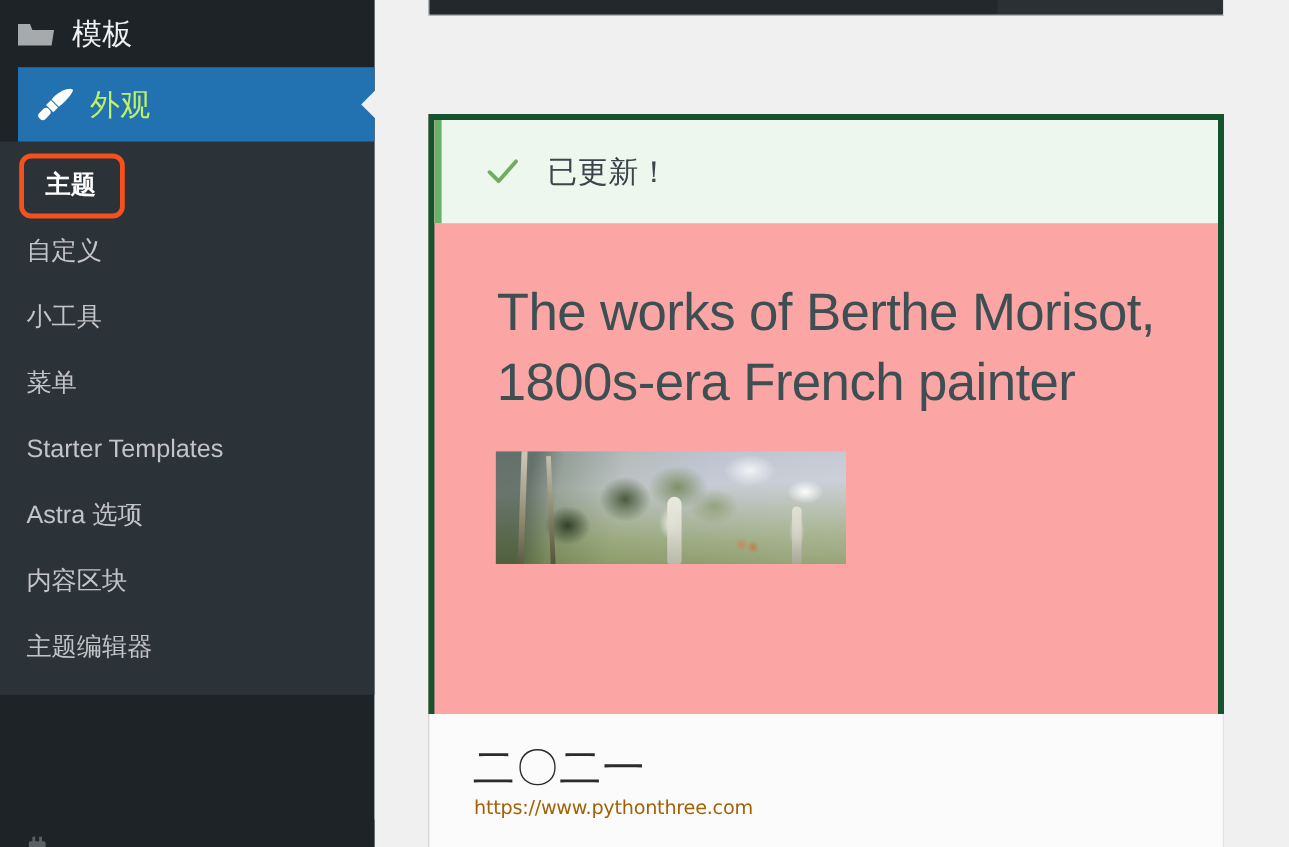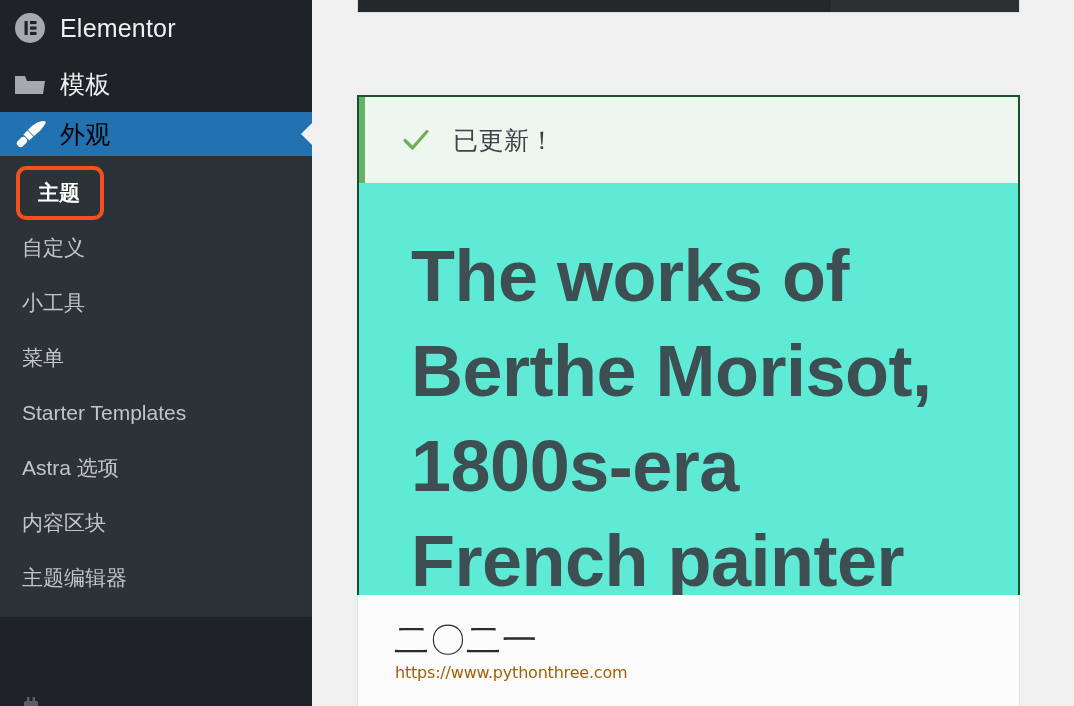--- a/index.html
+++ b/index.html
@@ -40,22 +40,23 @@
     white-space: nowrap;
   }
   .menu-item .m-icon {
     width: 42px; min-width: 42px;
     display: flex; align-items: center; justify-content: flex-start;
   }
   .menu-item .m-label { padding-left: 4px; }
 
   .menu-item.current {
     background: #2271b1;
-    color: #000000;
-    height: 44px;
+    color: #bef264;
+    height: 62px;
+    margin-left: 15px;
   }
   .menu-item.current .pointer {
     position: absolute;
     right: -1px; top: 50%;
     transform: translateY(-50%);
     width: 0; height: 0;
     border-top: 12px solid transparent;
     border-bottom: 12px solid transparent;
     border-right: 12px solid #f0f0f1;
   }
@@ -117,22 +118,22 @@
     position: absolute; left: 473px; top: 0;
     right: 0; height: 100%;
     background: #2b3034;
   }
 
   
   #panel {
     position: absolute;
     left: 357px; top: 95px;
     width: 663px; height: 611px;
-    background: #5eead4;
-    border: 2px solid #14532d;
+    background: #fca5a5;
+    border: 5px solid #14532d;
     overflow: hidden;
   }
 
   
   #notice {
     position: relative;
     margin: 0;
     height: 86px;
     background: #edf7ed;
     border-left: 6px solid #68b168;
@@ -147,22 +148,22 @@
   }
   #notice .notice-text {
     font-size: 25px;
     color: #3c434a;
     letter-spacing: .5px;
   }
 
   
   #heading {
     margin: 46px 52px 5px 52px;
-    font-size: 72px;
-    font-weight: 700;
+    font-size: 44px;
+    font-weight: 400;
     line-height: 1.32;
     color: #3d4f52;
     letter-spacing: -0.5px;
   }
 
   
   #painting-wrap {
     margin: 28px 0 0 51px;
     width: 292px; height: 94px;
     overflow: hidden;
@@ -243,32 +244,20 @@
 </style>
 </head>
 <body>
 
 <div id="screen">
 
   <nav id="sidebar">
 
     <div class="menu-top">
 
-      <div class="menu-item">
-        <span class="m-icon">
-          <svg width="32" height="32" viewBox="0 0 32 32">
-            <circle cx="16" cy="16" r="15" fill="#a7aaad"></circle>
-            <rect x="10.5" y="9" width="3.2" height="14" fill="#1d2327"></rect>
-            <rect x="16" y="9" width="6.5" height="3.1" fill="#1d2327"></rect>
-            <rect x="16" y="14.5" width="6.5" height="3.1" fill="#1d2327"></rect>
-            <rect x="16" y="19.9" width="6.5" height="3.1" fill="#1d2327"></rect>
-          </svg>
-        </span>
-        <span class="m-label">Elementor</span>
-      </div>
 
       <div class="menu-item">
         <span class="m-icon">
           <svg width="32" height="28" viewBox="0 0 32 28">
             <path d="M1 6 L1 24 L29 24 L31 11 L13 11 L11 6 Z" fill="#a7aaad"></path>
             <path d="M1 6 L1 11 L12 11 L10 6 Z" fill="#a7aaad"></path>
           </svg>
         </span>
         <span class="m-label">模板</span>
       </div>

